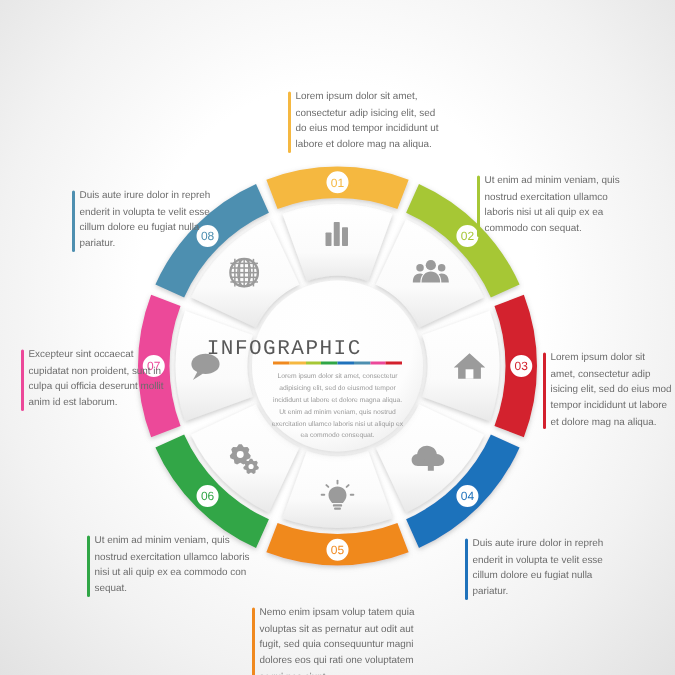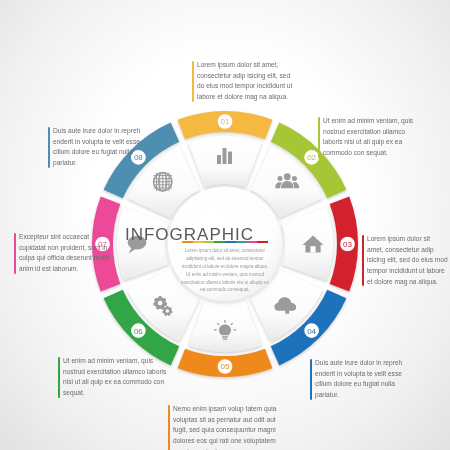--- a/index.html
+++ b/index.html
@@ -19,22 +19,22 @@
     color:#6c6c6c;
     padding-left:5px;
     box-sizing:border-box;
   }
   .txt .bar{
     position:absolute;left:0;top:1px;bottom:1px;width:1.7px;border-radius:1px;
   }
 
   .ctr-title{
     position:absolute;left:0;right:0;text-align:center;
-    font-size:17px;letter-spacing:1.0px;color:#595959;
-    font-family:Liberation Sans, sans-serif;
+    font-size:14px;letter-spacing:1.0px;color:#595959;
+    font-family:Liberation Mono, monospace;
   }
   .ctr-rule{position:absolute;height:2.2px;display:flex;}
   .ctr-rule i{flex:1;height:100%;display:block;}
   .ctr-body{
     position:absolute;text-align:center;font-size:4.5px;line-height:1.75;
     color:#9a9a9a;
   }
 </style>
 </head>
 <body>

